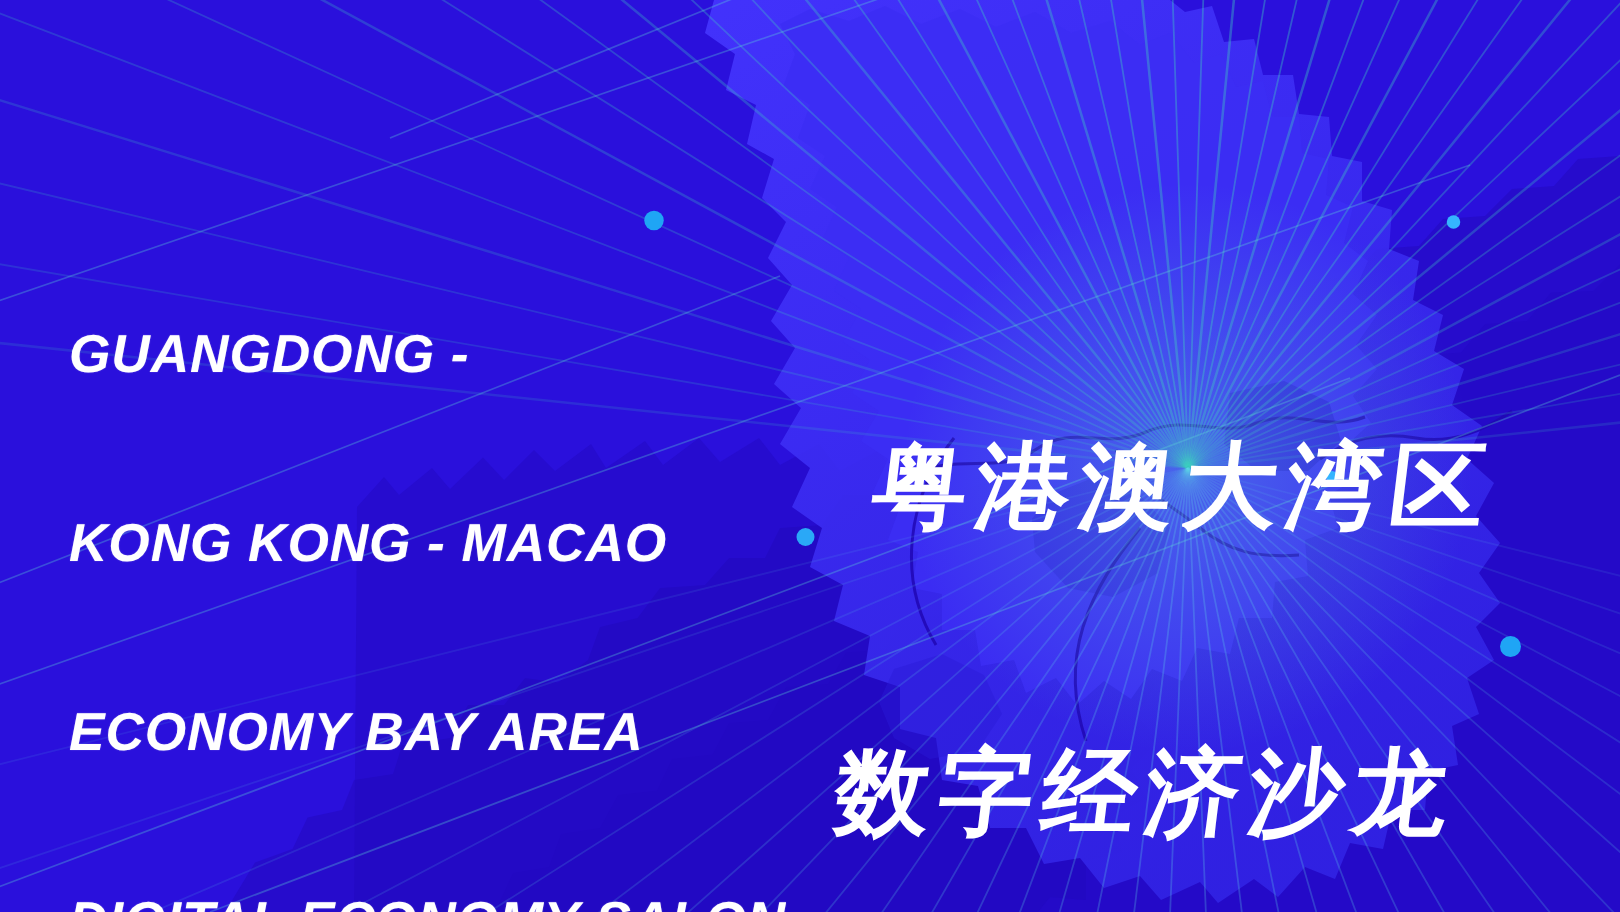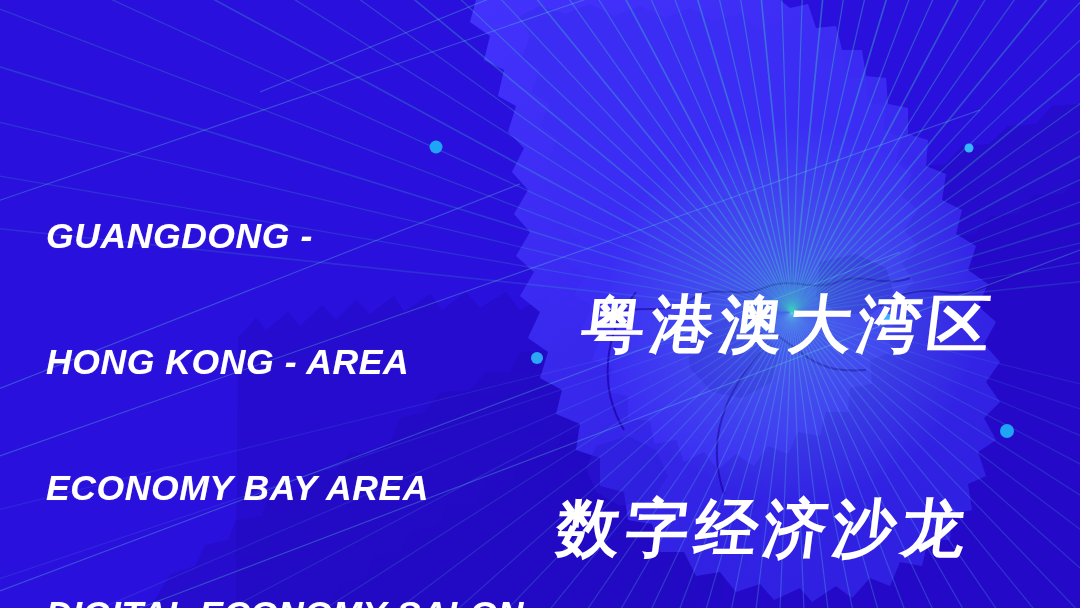--- a/index.html
+++ b/index.html
@@ -271,21 +271,21 @@
           <circle cx="1007" cy="431" r="7" fill="#1fa5f5"></circle>
         </g>
 
     </g>
   </svg>
 
   <div class="text-layer">
 
     <div id="en-title">
       <span class="en-line">GUANGDONG -</span>
-      <span class="en-line">HONG KONG - AREA</span>
+      <span class="en-line">KONG KONG - MACAO</span>
       <span class="en-line">ECONOMY BAY AREA</span>
       <span class="en-line">DIGITAL ECONOMY SALON</span>
     </div>
 
     <div id="cn-title">
       <span class="cn-line">粤港澳大湾区</span>
       <span class="cn-line">数字经济沙龙</span>
     </div>
 
   </div>

